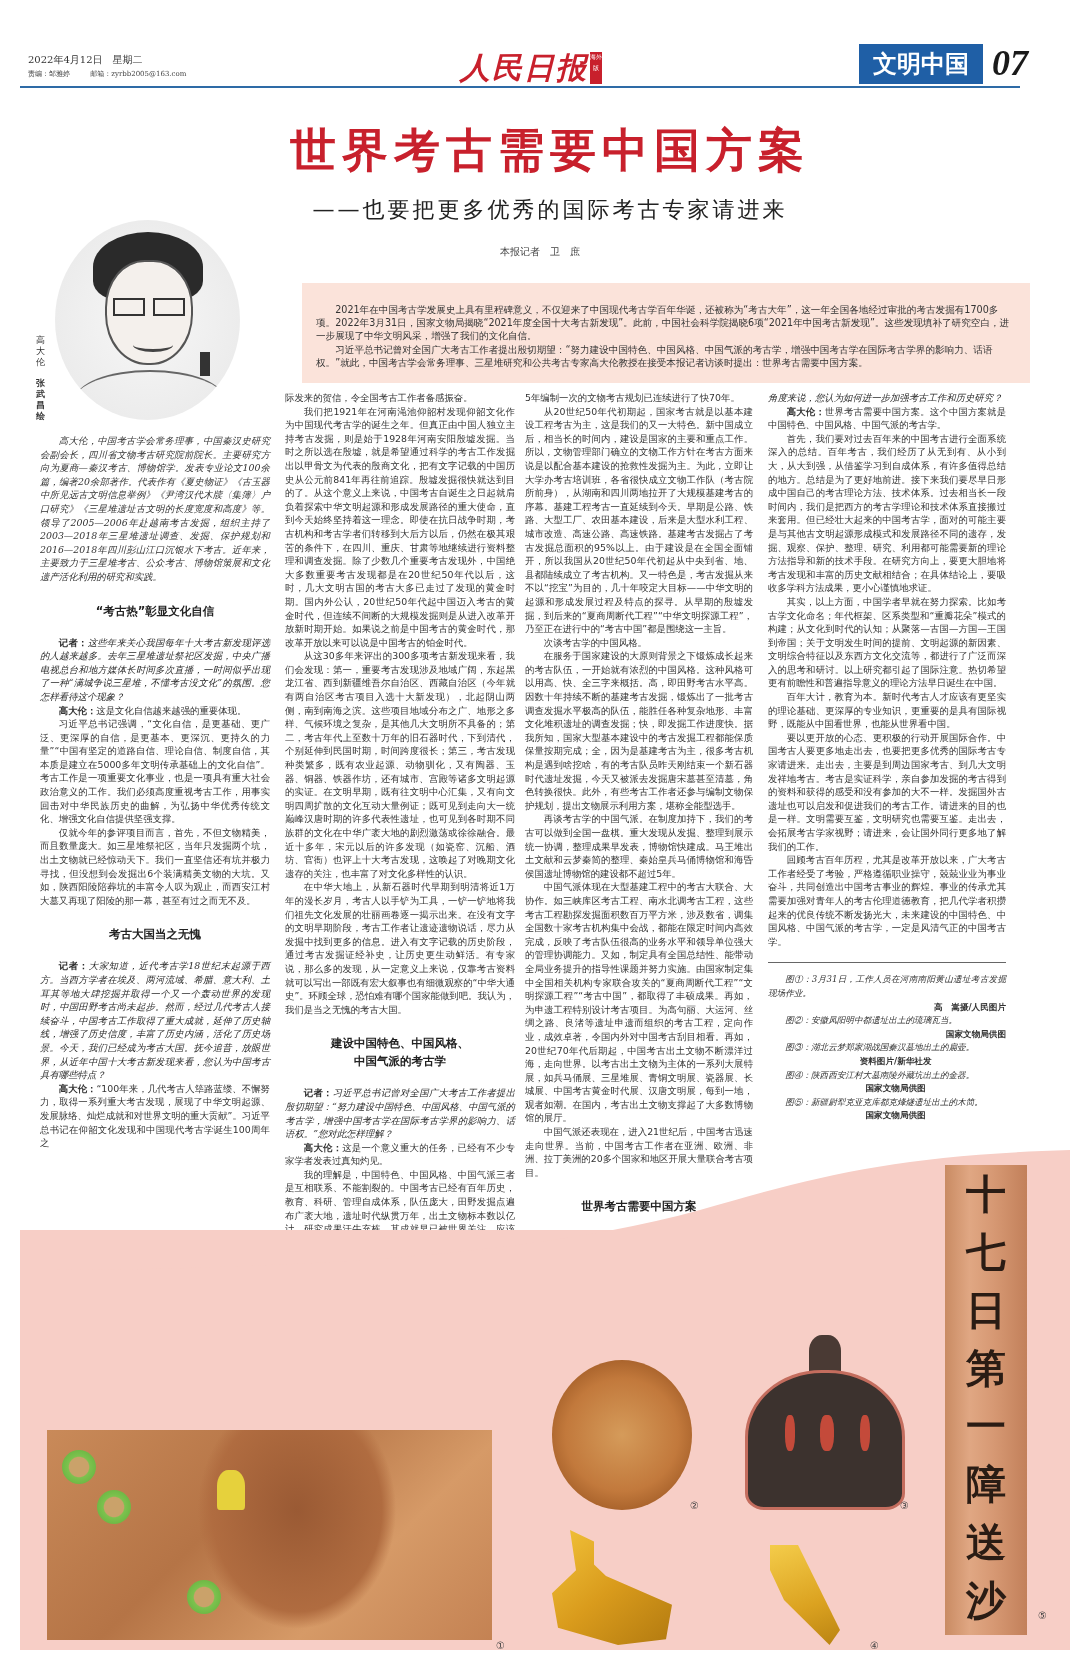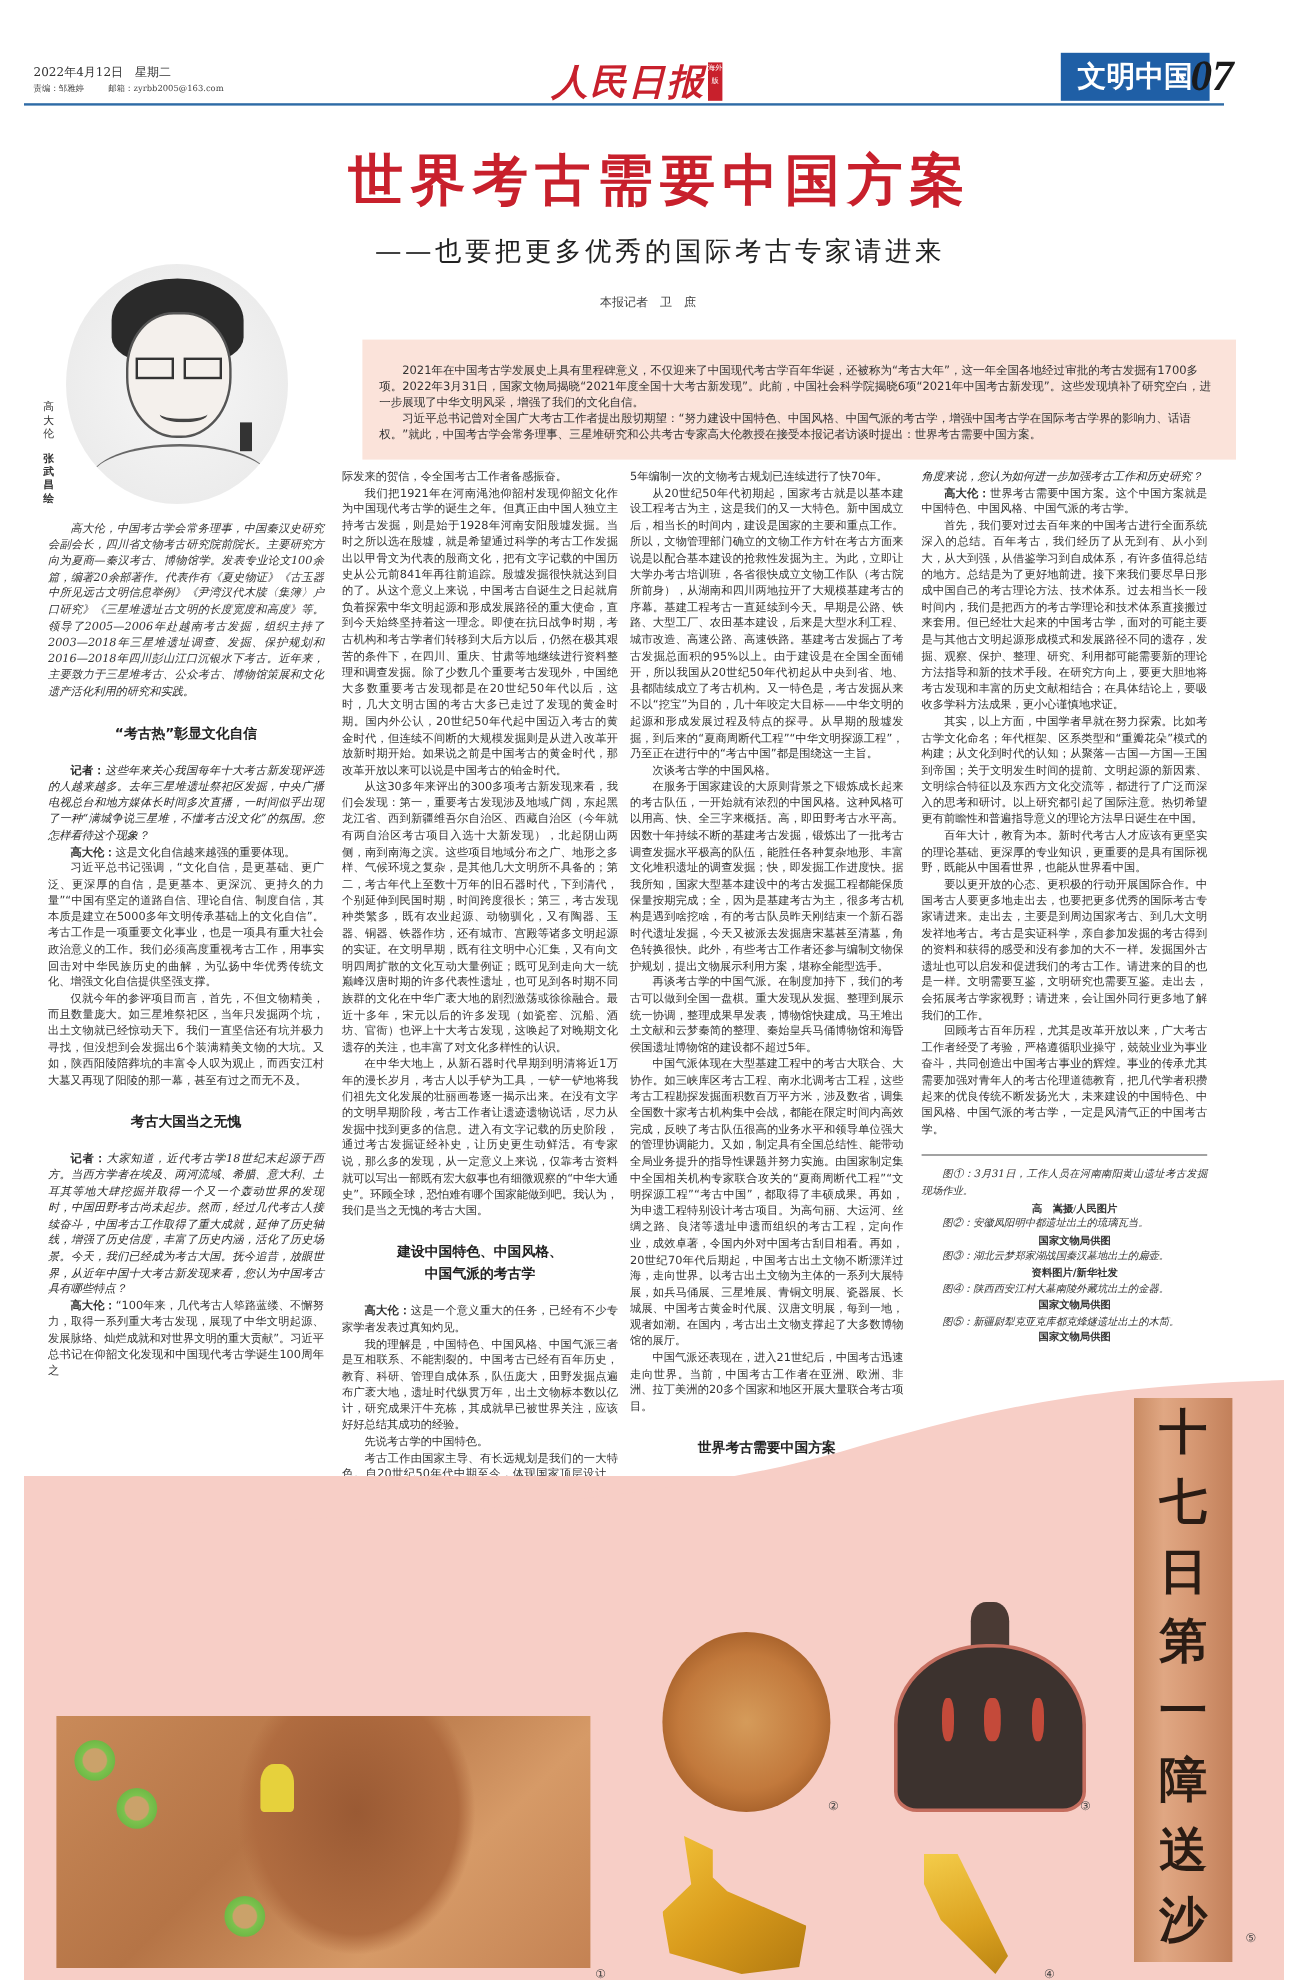--- a/index.html
+++ b/index.html
@@ -3,21 +3,21 @@
 <meta charset="utf-8">
 <style>
   * { box-sizing: border-box; margin: 0; padding: 0; }
   body { width: 1080px; height: 1657px; background: #ffffff; font-family: "DejaVu Serif", serif; color: #2b2b2b; position: relative; overflow: hidden; }
   .masthead { position: absolute; left: 20px; top: 40px; width: 1000px; height: 48px; }
   .mh-date { position: absolute; left: 8px; top: 13px; font-size: 10px; color: #333; font-family: "DejaVu Serif", serif; }
   .mh-editor { position: absolute; left: 8px; top: 29px; font-size: 7px; color: #444; }
   .mh-editor span { margin-right: 18px; }
   .mh-logo { position: absolute; left: 440px; top: 8px; font-size: 30px; color: #c8202c; font-style: italic; font-weight: bold; font-family: "DejaVu Serif", serif; letter-spacing: 2px; }
   .mh-logo-badge { position: absolute; left: 570px; top: 12px; width: 12px; height: 32px; background: #c8202c; color: #fff; font-size: 6px; line-height: 10.5px; text-align: center; font-family: "DejaVu Sans", sans-serif; }
-  .mh-section { position: absolute; left: 864px; top: 4px; width: 124px; height: 40px; background: #1f5fa6; color: #fff; font-size: 24px; font-weight: bold; text-align: center; line-height: 40px; font-family: "DejaVu Serif", serif; }
+  .mh-section { position: absolute; left: 839px; top: 4px; width: 124px; height: 40px; background: #1f5fa6; color: #fff; font-size: 24px; font-weight: bold; text-align: center; line-height: 40px; font-family: "DejaVu Serif", serif; }
   .mh-page { position: absolute; left: 972px; top: 2px; font-size: 36px; font-weight: bold; font-style: italic; color: #1a1a1a; font-family: "Liberation Serif", serif; }
   .mh-rule { position: absolute; left: 0; top: 46px; width: 1000px; height: 2px; background: #2e6ba6; }
 
   .headline { position: absolute; left: 220px; top: 120px; width: 660px; text-align: center; font-size: 46px; font-weight: bold; color: #c8202c; letter-spacing: 6px; font-family: "DejaVu Serif", serif; }
   .subhead { position: absolute; left: 240px; top: 195px; width: 620px; text-align: center; font-size: 22px; color: #222; letter-spacing: 3px; font-family: "DejaVu Serif", serif; }
   .byline { position: absolute; left: 400px; top: 245px; width: 280px; text-align: center; font-size: 10px; color: #444; }
 
   .lead { position: absolute; left: 302px; top: 283px; width: 728px; height: 100px; background: #fbe3da; padding: 20px 14px; font-size: 9.6px; line-height: 13.2px; color: #333; font-family: "DejaVu Sans", sans-serif; }
   .lead p { text-indent: 2em; }
 
@@ -40,21 +40,21 @@
   .col h3 { text-align: center; font-size: 11.5px; font-weight: bold; margin: 18px 0 16px; line-height: 18px; font-family: "DejaVu Sans", sans-serif; color: #222; }
   .col1 { left: 40px; top: 434px; width: 230px; }
   .col2 { left: 285px; top: 391px; width: 230px; }
   .col3 { left: 525px; top: 391px; width: 228px; }
   .col4 { left: 768px; top: 391px; width: 238px; }
   .bio { font-family: "DejaVu Serif", serif; font-style: italic; }
 
   .caption-rule { border-top: 1px solid #666; margin: 14px 0 10px; }
   .caps p { text-indent: 2em; font-family: "DejaVu Serif", serif; font-style: italic; font-size: 8.6px; }
   .caps .credit { font-style: normal; font-weight: bold; font-family: "DejaVu Sans", sans-serif; }
-  .caps .right { text-align: center; font-family: Liberation Serif, serif; }
+  .caps .right { text-align: right; }
   .caps .center { text-align: center; }
 
   .photo-band { position: absolute; left: 20px; top: 1230px; width: 1050px; height: 420px; background: #f7cec6; }
   .wave { position: absolute; left: 0; top: 1150px; width: 1080px; height: 180px; }
   .photo1 { position: absolute; left: 47px; top: 1430px; width: 445px; height: 210px; background: linear-gradient(135deg, #c98a59 0%, #b57446 40%, #d69a67 70%, #c48253 100%); overflow: hidden; }
   .photo1 .pit { position: absolute; left: 150px; top: -40px; width: 200px; height: 240px; border-radius: 50%; background: radial-gradient(ellipse, #9a5a34 0%, #b06c40 60%, transparent 70%); }
   .photo1 .worker { position: absolute; left: 170px; top: 40px; width: 28px; height: 40px; background: #e6d13c; border-radius: 40% 40% 10% 10%; }
   .photo1 .bowl { position: absolute; width: 34px; height: 34px; border-radius: 50%; background: radial-gradient(circle, #caa26a 40%, #7cc24e 45%, #5fae3c 100%); }
   .num { position: absolute; font-size: 10px; color: #444; font-family: "DejaVu Sans", sans-serif; }
   .artifact2 { position: absolute; left: 552px; top: 1360px; width: 140px; height: 150px; border-radius: 50%; background: radial-gradient(circle, #d59b5a 0%, #c2793c 55%, #a8622b 75%, #c8854a 80%, #b9733a 100%); }
@@ -117,20 +117,21 @@
   <p class="q"><span class="spk">记者：</span><span>大家知道，近代考古学18世纪末起源于西方。当西方学者在埃及、两河流域、希腊、意大利、土耳其等地大肆挖掘并取得一个又一个轰动世界的发现时，中国田野考古尚未起步。然而，经过几代考古人接续奋斗，中国考古工作取得了重大成就，延伸了历史轴线，增强了历史信度，丰富了历史内涵，活化了历史场景。今天，我们已经成为考古大国。抚今追昔，放眼世界，从近年中国十大考古新发现来看，您认为中国考古具有哪些特点？</span></p>
   <p><span style="font-weight:bold">高大伦：</span><span>“100年来，几代考古人筚路蓝缕、不懈努力，取得一系列重大考古发现，展现了中华文明起源、发展脉络、灿烂成就和对世界文明的重大贡献”。习近平总书记在仰韶文化发现和中国现代考古学诞生100周年之</span></p>
 </div>
 
 <div class="col col2">
   <p class="cont">际发来的贺信，令全国考古工作者备感振奋。</p>
   <p>我们把1921年在河南渑池仰韶村发现仰韶文化作为中国现代考古学的诞生之年。但真正由中国人独立主持考古发掘，则是始于1928年河南安阳殷墟发掘。当时之所以选在殷墟，就是希望通过科学的考古工作发掘出以甲骨文为代表的殷商文化，把有文字记载的中国历史从公元前841年再往前追踪。殷墟发掘很快就达到目的了。从这个意义上来说，中国考古自诞生之日起就肩负着探索中华文明起源和形成发展路径的重大使命，直到今天始终坚持着这一理念。即使在抗日战争时期，考古机构和考古学者们转移到大后方以后，仍然在极其艰苦的条件下，在四川、重庆、甘肃等地继续进行资料整理和调查发掘。除了少数几个重要考古发现外，中国绝大多数重要考古发现都是在20世纪50年代以后，这时，几大文明古国的考古大多已走过了发现的黄金时期。国内外公认，20世纪50年代起中国迈入考古的黄金时代，但连续不间断的大规模发掘则是从进入改革开放新时期开始。如果说之前是中国考古的黄金时代，那改革开放以来可以说是中国考古的铂金时代。</p>
   <p>从这30多年来评出的300多项考古新发现来看，我们会发现：第一，重要考古发现涉及地域广阔，东起黑龙江省、西到新疆维吾尔自治区、西藏自治区（今年就有两自治区考古项目入选十大新发现），北起阴山两侧，南到南海之滨。这些项目地域分布之广、地形之多样、气候环境之复杂，是其他几大文明所不具备的；第二，考古年代上至数十万年的旧石器时代，下到清代，个别延伸到民国时期，时间跨度很长；第三，考古发现种类繁多，既有农业起源、动物驯化，又有陶器、玉器、铜器、铁器作坊，还有城市、宫殿等诸多文明起源的实证。在文明早期，既有往文明中心汇集，又有向文明四周扩散的文化互动大量例证；既可见到走向大一统巅峰汉唐时期的许多代表性遗址，也可见到各时期不同族群的文化在中华广袤大地的剧烈激荡或徐徐融合。最近十多年，宋元以后的许多发现（如瓷窑、沉船、酒坊、官衙）也评上十大考古发现，这唤起了对晚期文化遗存的关注，也丰富了对文化多样性的认识。</p>
   <p>在中华大地上，从新石器时代早期到明清将近1万年的漫长岁月，考古人以手铲为工具，一铲一铲地将我们祖先文化发展的壮丽画卷逐一揭示出来。在没有文字的文明早期阶段，考古工作者让遗迹遗物说话，尽力从发掘中找到更多的信息。进入有文字记载的历史阶段，通过考古发掘证经补史，让历史更生动鲜活。有专家说，那么多的发现，从一定意义上来说，仅靠考古资料就可以写出一部既有宏大叙事也有细微观察的“中华大通史”。环顾全球，恐怕难有哪个国家能做到吧。我认为，我们是当之无愧的考古大国。</p>
   <h3><span>建设中国特色、中国风格、</span><br><span>中国气派的考古学</span></h3>
+  <p class="q"><span class="spk">记者：</span><span>习近平总书记曾对全国广大考古工作者提出殷切期望：“努力建设中国特色、中国风格、中国气派的考古学，增强中国考古学在国际考古学界的影响力、话语权。”您对此怎样理解？</span></p>
   <p><span style="font-weight:bold">高大伦：</span><span>这是一个意义重大的任务，已经有不少专家学者发表过真知灼见。</span></p>
   <p>我的理解是，中国特色、中国风格、中国气派三者是互相联系、不能割裂的。中国考古已经有百年历史，教育、科研、管理自成体系，队伍庞大，田野发掘点遍布广袤大地，遗址时代纵贯万年，出土文物标本数以亿计，研究成果汗牛充栋，其成就早已被世界关注，应该好好总结其成功的经验。</p>
   <p>先说考古学的中国特色。</p>
   <p>考古工作由国家主导、有长远规划是我们的一大特色。自20世纪50年代中期至今，体现国家顶层设计、每</p>
 </div>
 
 <div class="col col3">
   <p class="cont">5年编制一次的文物考古规划已连续进行了快70年。</p>
   <p>从20世纪50年代初期起，国家考古就是以基本建设工程考古为主，这是我们的又一大特色。新中国成立后，相当长的时间内，建设是国家的主要和重点工作。所以，文物管理部门确立的文物工作方针在考古方面来说是以配合基本建设的抢救性发掘为主。为此，立即让大学办考古培训班，各省很快成立文物工作队（考古院所前身），从湖南和四川两地拉开了大规模基建考古的序幕。基建工程考古一直延续到今天。早期是公路、铁路、大型工厂、农田基本建设，后来是大型水利工程、城市改造、高速公路、高速铁路。基建考古发掘占了考古发掘总面积的95%以上。由于建设是在全国全面铺开，所以我国从20世纪50年代初起从中央到省、地、县都陆续成立了考古机构。又一特色是，考古发掘从来不以“挖宝”为目的，几十年咬定大目标——中华文明的起源和形成发展过程及特点的探寻。从早期的殷墟发掘，到后来的“夏商周断代工程”“中华文明探源工程”，乃至正在进行中的“考古中国”都是围绕这一主旨。</p>
   <p>次谈考古学的中国风格。</p>

